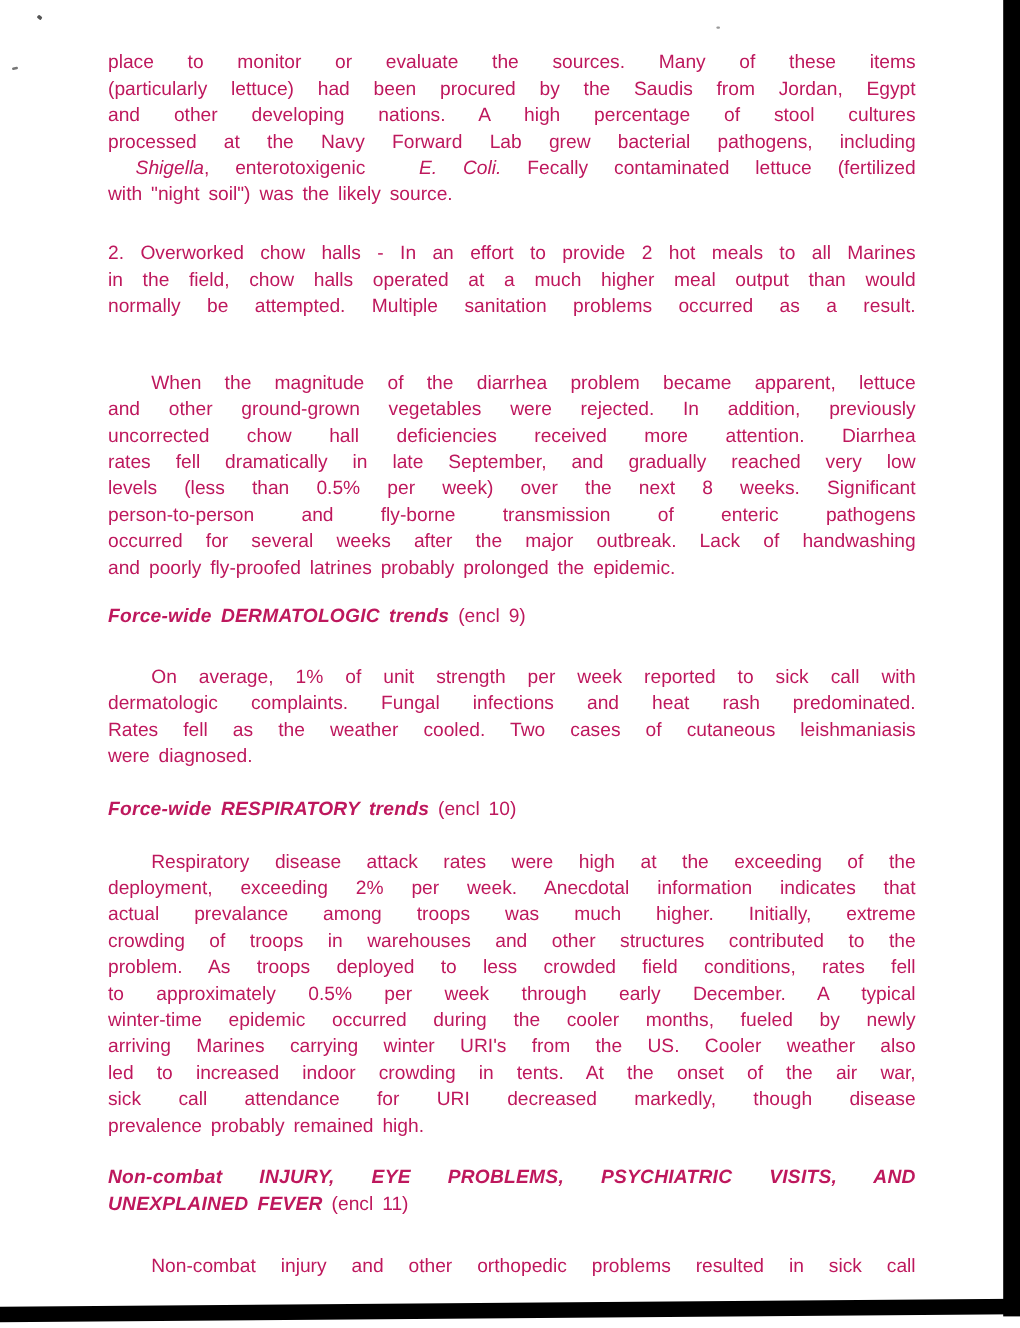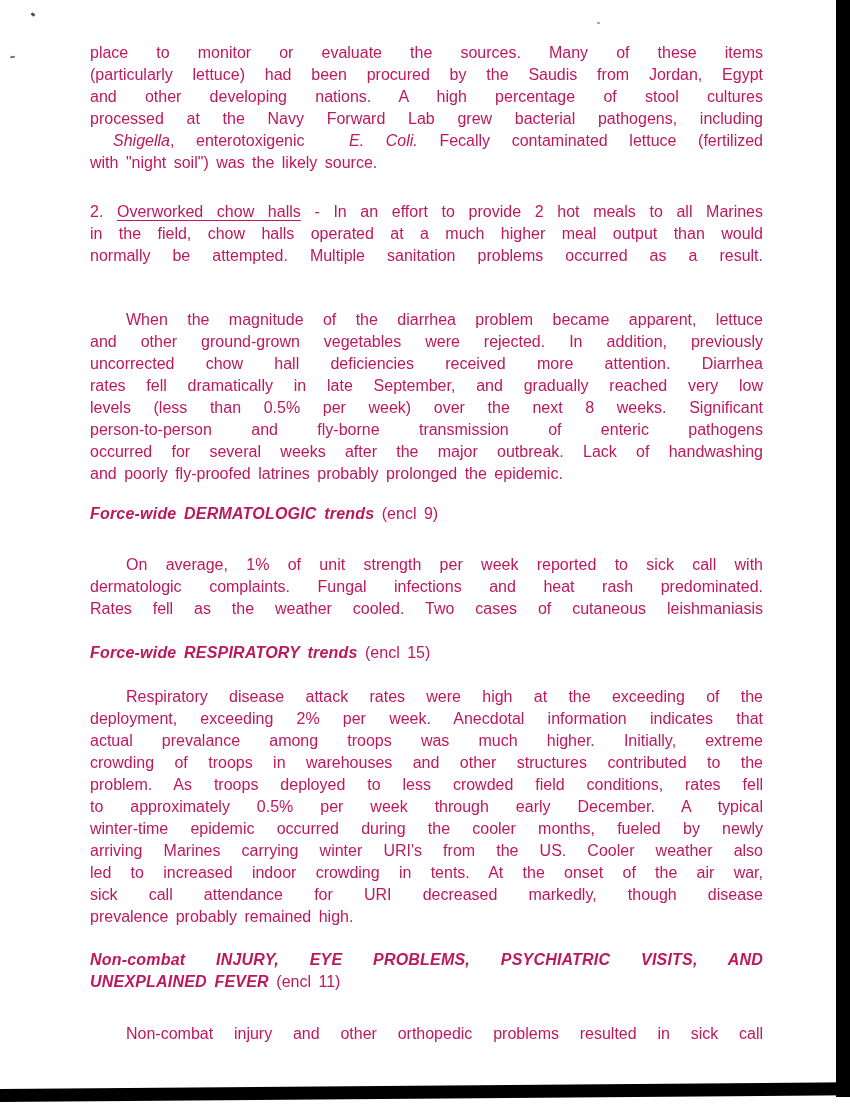--- a/index.html
+++ b/index.html
@@ -39,21 +39,21 @@
     text-align-last: left;
     white-space: normal;
   }
   .line.jfull {
     text-align-last: justify;
     -moz-text-align-last: justify;
   }
   .line.indent { text-indent: 36px; }
   .seg-normal { font-style: normal; font-weight: 400; }
   .seg-italic { font-style: italic; margin-left: 23px; }
-  .seg-underline { text-decoration: underline; text-underline-offset: 3px; }
+  .seg-underline { text-underline-offset: 3px; }
   .seg-bold { font-weight: 700; letter-spacing: 0.2px; font-style: italic; }
   .right-bar {
     position: absolute;
     left: 836px;
     top: 0;
     width: 14px;
     height: 1097px;
     background: #000000;
   }
   .bottom-bar {
@@ -103,23 +103,24 @@
         <div class="line jfull"><span class="seg-normal">occurred for several weeks after the major outbreak.  Lack of handwashing</span></div>
         <div class="line"><span class="seg-normal">and poorly fly-proofed latrines probably prolonged the epidemic.</span></div>
       </div>
       <div class="block heading">
         <div class="line"><span class="seg-bold">Force-wide DERMATOLOGIC trends</span><span class="seg-normal"> (encl 9)</span></div>
       </div>
       <div class="block paragraph">
         <div class="line jfull indent"><span class="seg-normal">On average, 1% of unit strength per week reported to sick call with</span></div>
         <div class="line jfull"><span class="seg-normal">dermatologic complaints.  Fungal infections and heat rash predominated.</span></div>
         <div class="line jfull"><span class="seg-normal">Rates fell as the weather cooled.  Two cases of cutaneous leishmaniasis</span></div>
+        <div class="line"><span class="seg-normal">were diagnosed.</span></div>
       </div>
       <div class="block heading">
-        <div class="line"><span class="seg-bold">Force-wide RESPIRATORY trends</span><span class="seg-normal"> (encl 15)</span></div>
+        <div class="line"><span class="seg-bold">Force-wide RESPIRATORY trends</span><span class="seg-normal"> (encl 10)</span></div>
       </div>
       <div class="block paragraph">
         <div class="line jfull indent"><span class="seg-normal">Respiratory disease attack rates were high at the exceeding of the</span></div>
         <div class="line jfull"><span class="seg-normal">deployment, exceeding 2% per week.  Anecdotal information indicates that</span></div>
         <div class="line jfull"><span class="seg-normal">actual prevalance among troops was much higher.  Initially, extreme</span></div>
         <div class="line jfull"><span class="seg-normal">crowding of troops in warehouses and other structures contributed to the</span></div>
         <div class="line jfull"><span class="seg-normal">problem.  As troops deployed to less crowded field conditions, rates fell</span></div>
         <div class="line jfull"><span class="seg-normal">to approximately 0.5% per week through early December.  A typical</span></div>
         <div class="line jfull"><span class="seg-normal">winter-time epidemic occurred during the cooler months, fueled by newly</span></div>
         <div class="line jfull"><span class="seg-normal">arriving Marines carrying winter URI's from the US.  Cooler weather also</span></div>

